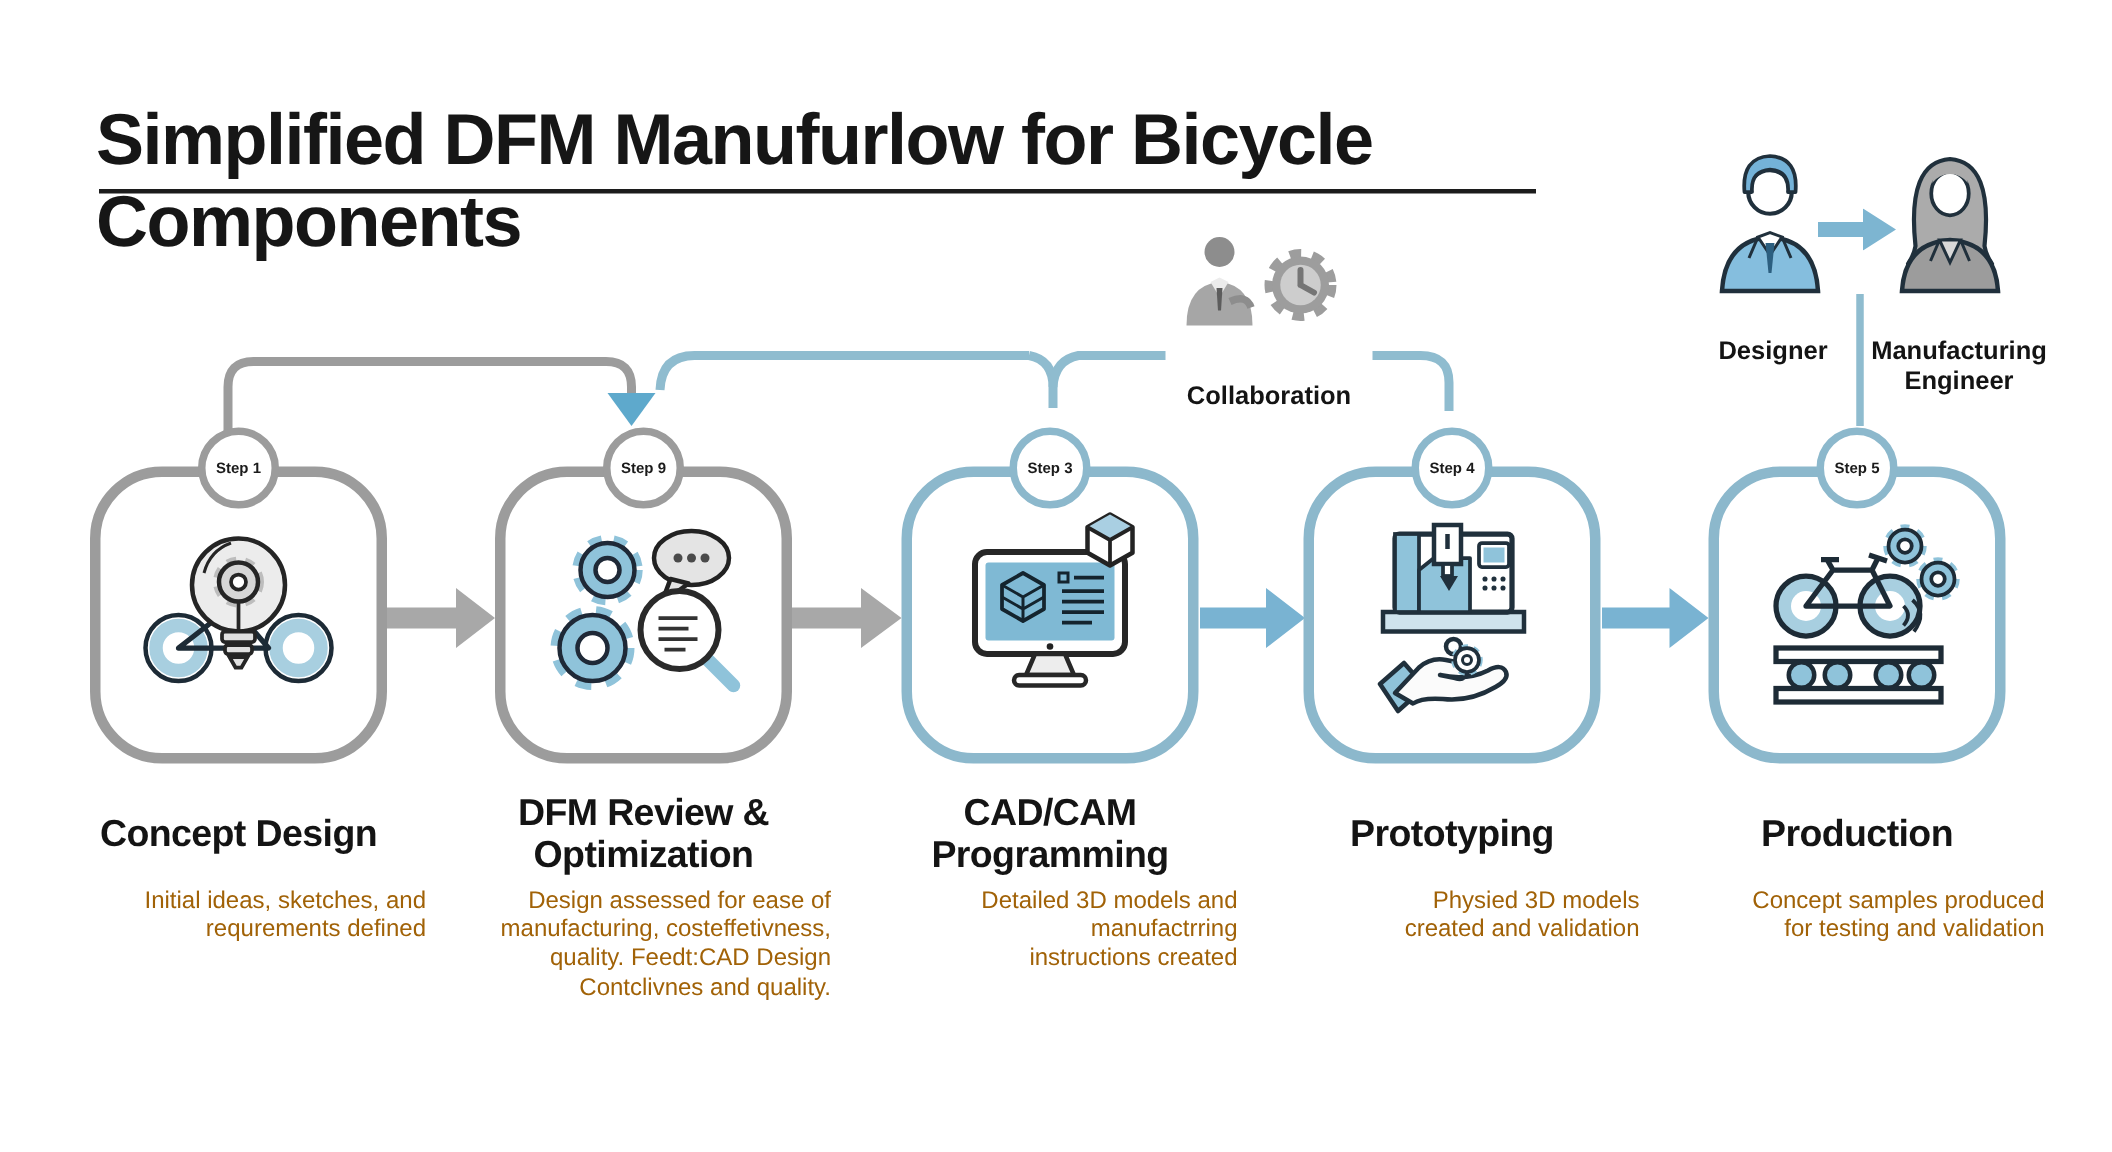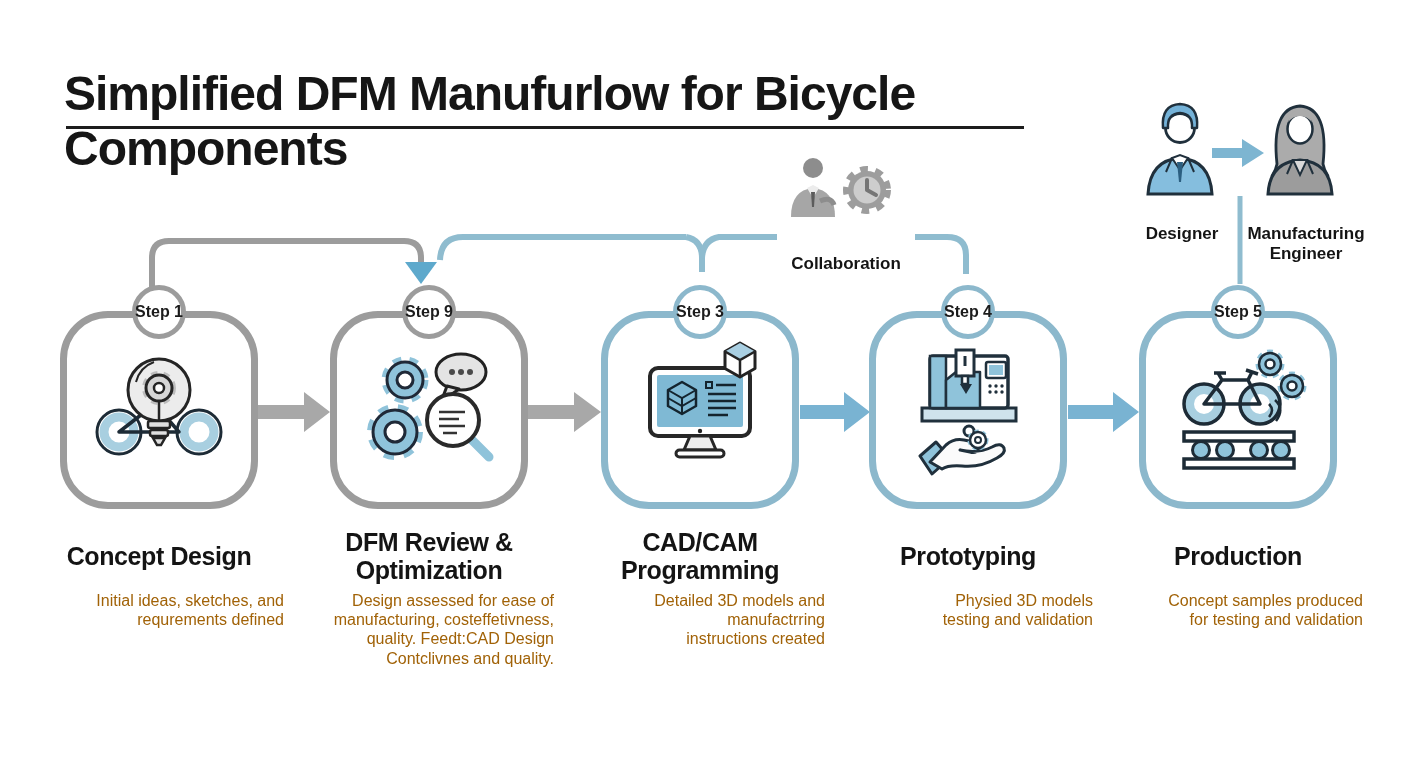--- a/index.html
+++ b/index.html
@@ -20,21 +20,21 @@
   .step-box{
     position:absolute;top:311px;width:184px;height:184px;background:#ffffff;
     border:7px solid #9c9c9c;border-radius:48px;z-index:2;
   }
   .step-box.blue{border-color:#8cb8cc;}
   
   .step-badge{
     position:absolute;top:285px;width:44px;height:44px;background:#ffffff;
     border:5px solid #9c9c9c;border-radius:50%;z-index:4;
     display:flex;align-items:center;justify-content:center;
-    font-size:16px;font-weight:700;color:#1b1b1b;white-space:nowrap;
+    font-size:10px;font-weight:700;color:#1b1b1b;white-space:nowrap;
   }
   .step-badge.blue{border-color:#8cb8cc;}
   .step-icon{position:absolute;z-index:3;}
   
   .step-title{
     position:absolute;top:524px;height:64px;width:260px;z-index:2;
     display:flex;align-items:center;justify-content:center;text-align:center;
     font-size:25px;font-weight:700;line-height:1.12;letter-spacing:-0.4px;
     white-space:pre-line;color:#141414;
   }
@@ -230,17 +230,17 @@
   <div class="step-desc" style="left:34px">Initial ideas, sketches, and
 requrements defined</div>
   <div class="step-desc" style="left:304px">Design assessed for ease of
 manufacturing, costeffetivness,
 quality. Feedt:CAD Design
 Contclivnes and quality.</div>
   <div class="step-desc" style="left:575px">Detailed 3D models and
 manufactrring
 instructions created</div>
   <div class="step-desc" style="left:843px">Physied 3D models
-testing and validation</div>
+created and validation</div>
   <div class="step-desc" style="left:1113px">Concept samples produced
 for testing and validation</div>
 
 </div>
 
 </body></html>

